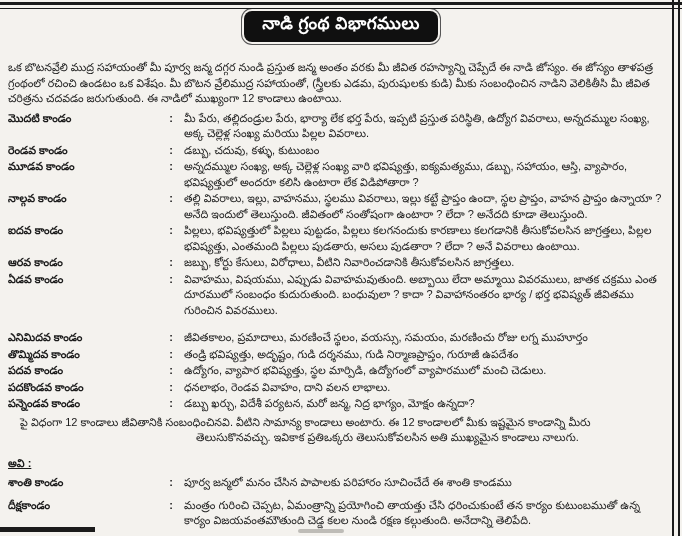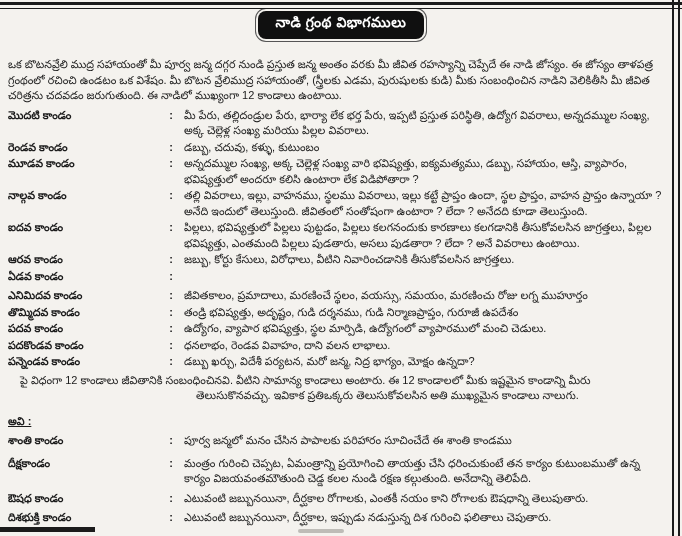--- a/index.html
+++ b/index.html
@@ -30,41 +30,41 @@
   .bottom-bar{position:absolute;left:0;bottom:4px;width:95px;height:5px;background:var(--ink);}
   .bottom-smudge{position:absolute;left:298px;bottom:3px;width:46px;height:4px;background:#9a9893;opacity:.6;border-radius:2px;}
 
   .title-box{
     margin:11px auto 0 auto;
     width:fit-content;
     background:var(--title-bg);
     color:var(--title-fg);
     border-radius:8px;
     padding:3px 18px 5px 18px;
-    font-size:14px;
+    font-size:17px;
     font-weight:bold;
     letter-spacing:.5px;
     box-shadow:0 0 0 2px var(--paper), 0 0 0 3px #555;
   }
 
   .content{
     padding:6px 14px 0 8px;
     font-size:11px;
     line-height:15.5px;
   }
   .intro{margin:12px 0 4px 0;}
 
   .row{
     display:grid;
     grid-template-columns:150px 26px 1fr;
     margin:0 0 1px 0;
   }
   .row .lbl{font-weight:bold;white-space:nowrap;}
   .row .col{text-align:center;font-weight:bold;}
-  .gap-sm{margin-top:4px;}
+  .gap-sm{margin-top:12px;}
   .gap-md{margin-top:7px;}
 
   .summary{
     margin:3px 0 0 12px;
     padding-left:176px;
     text-indent:-176px;
   }
   .avi{margin:10px 0 4px 0;font-weight:bold;text-decoration:underline;}
 </style>
 </head>
@@ -109,20 +109,21 @@
       <span class="txt">పిల్లలు, భవిష్యత్తులో పిల్లలు పుట్టడం, పిల్లలు కలగనందుకు కారణాలు కలగడానికి తీసుకోవలసిన జాగ్రత్తలు, పిల్లల భవిష్యత్తు, ఎంతమంది పిల్లలు పుడతారు, అసలు పుడతారా ? లేదా ? అనే వివరాలు ఉంటాయి.</span>
     </div>
     <div class="row">
       <span class="lbl">ఆరవ కాండం</span>
       <span class="col">:</span>
       <span class="txt">జబ్బు, కోర్టు కేసులు, విరోధాలు, వీటిని నివారించడానికి తీసుకోవలసిన జాగ్రత్తలు.</span>
     </div>
     <div class="row">
       <span class="lbl">ఏడవ కాండం</span>
       <span class="col">:</span>
+      <span class="txt">వివాహము, విషయము, ఎప్పుడు వివాహమవుతుంది. అబ్బాయి లేదా అమ్మాయి వివరములు, జాతక చక్రము ఎంత దూరములో సంబంధం కుదురుతుంది. బంధువులా ? కాదా ? వివాహానంతరం భార్య / భర్త భవిష్యత్ జీవితము గురించిన వివరములు.</span>
     </div>
     <div class="row gap-sm">
       <span class="lbl">ఎనిమిదవ కాండం</span>
       <span class="col">:</span>
       <span class="txt">జీవితకాలం, ప్రమాదాలు, మరణించే స్థలం, వయస్సు, సమయం, మరణించు రోజు లగ్న ముహూర్తం</span>
     </div>
     <div class="row">
       <span class="lbl">తొమ్మిదవ కాండం</span>
       <span class="col">:</span>
       <span class="txt">తండ్రి భవిష్యత్తు, అదృష్టం, గుడి దర్శనము, గుడి నిర్మాణప్రాప్తం, గురూజీ ఉపదేశం</span>

